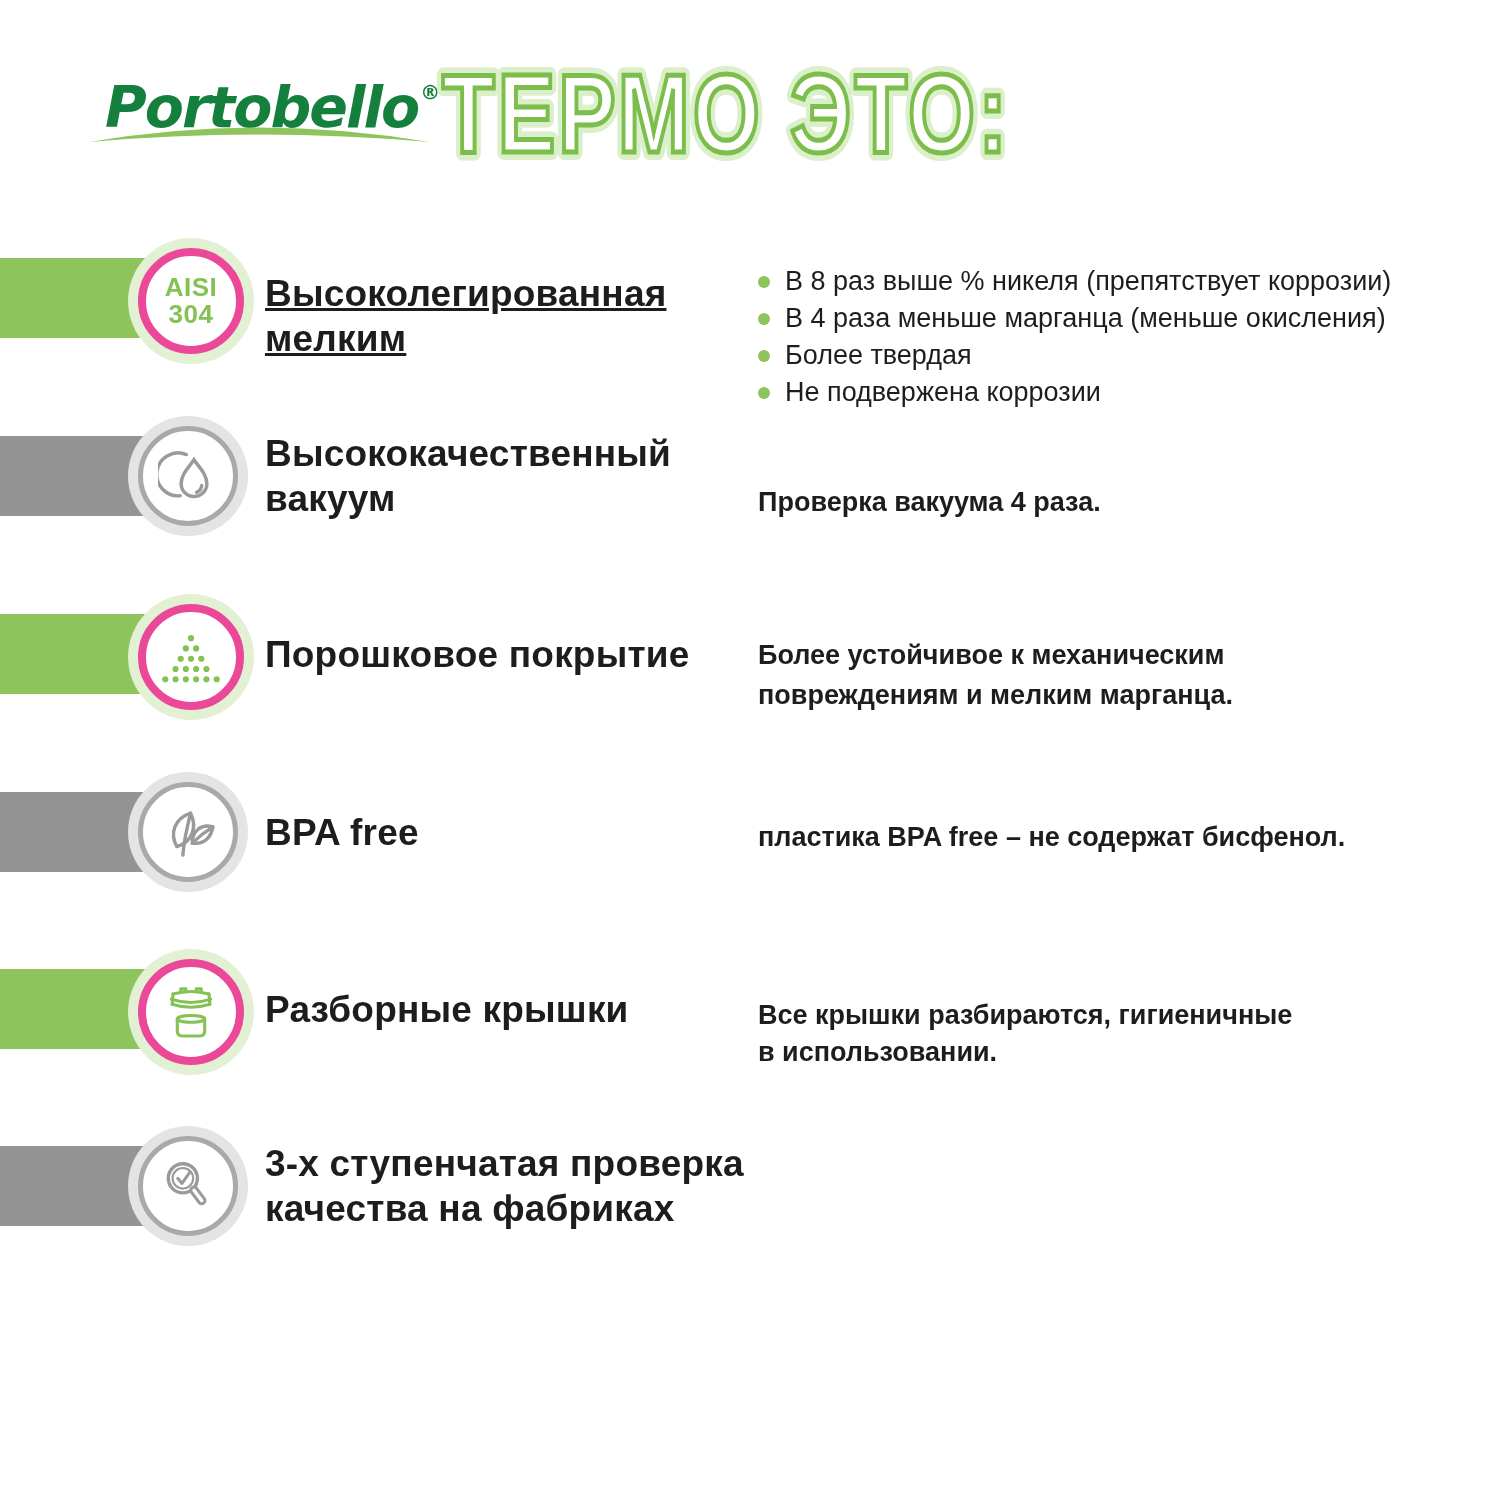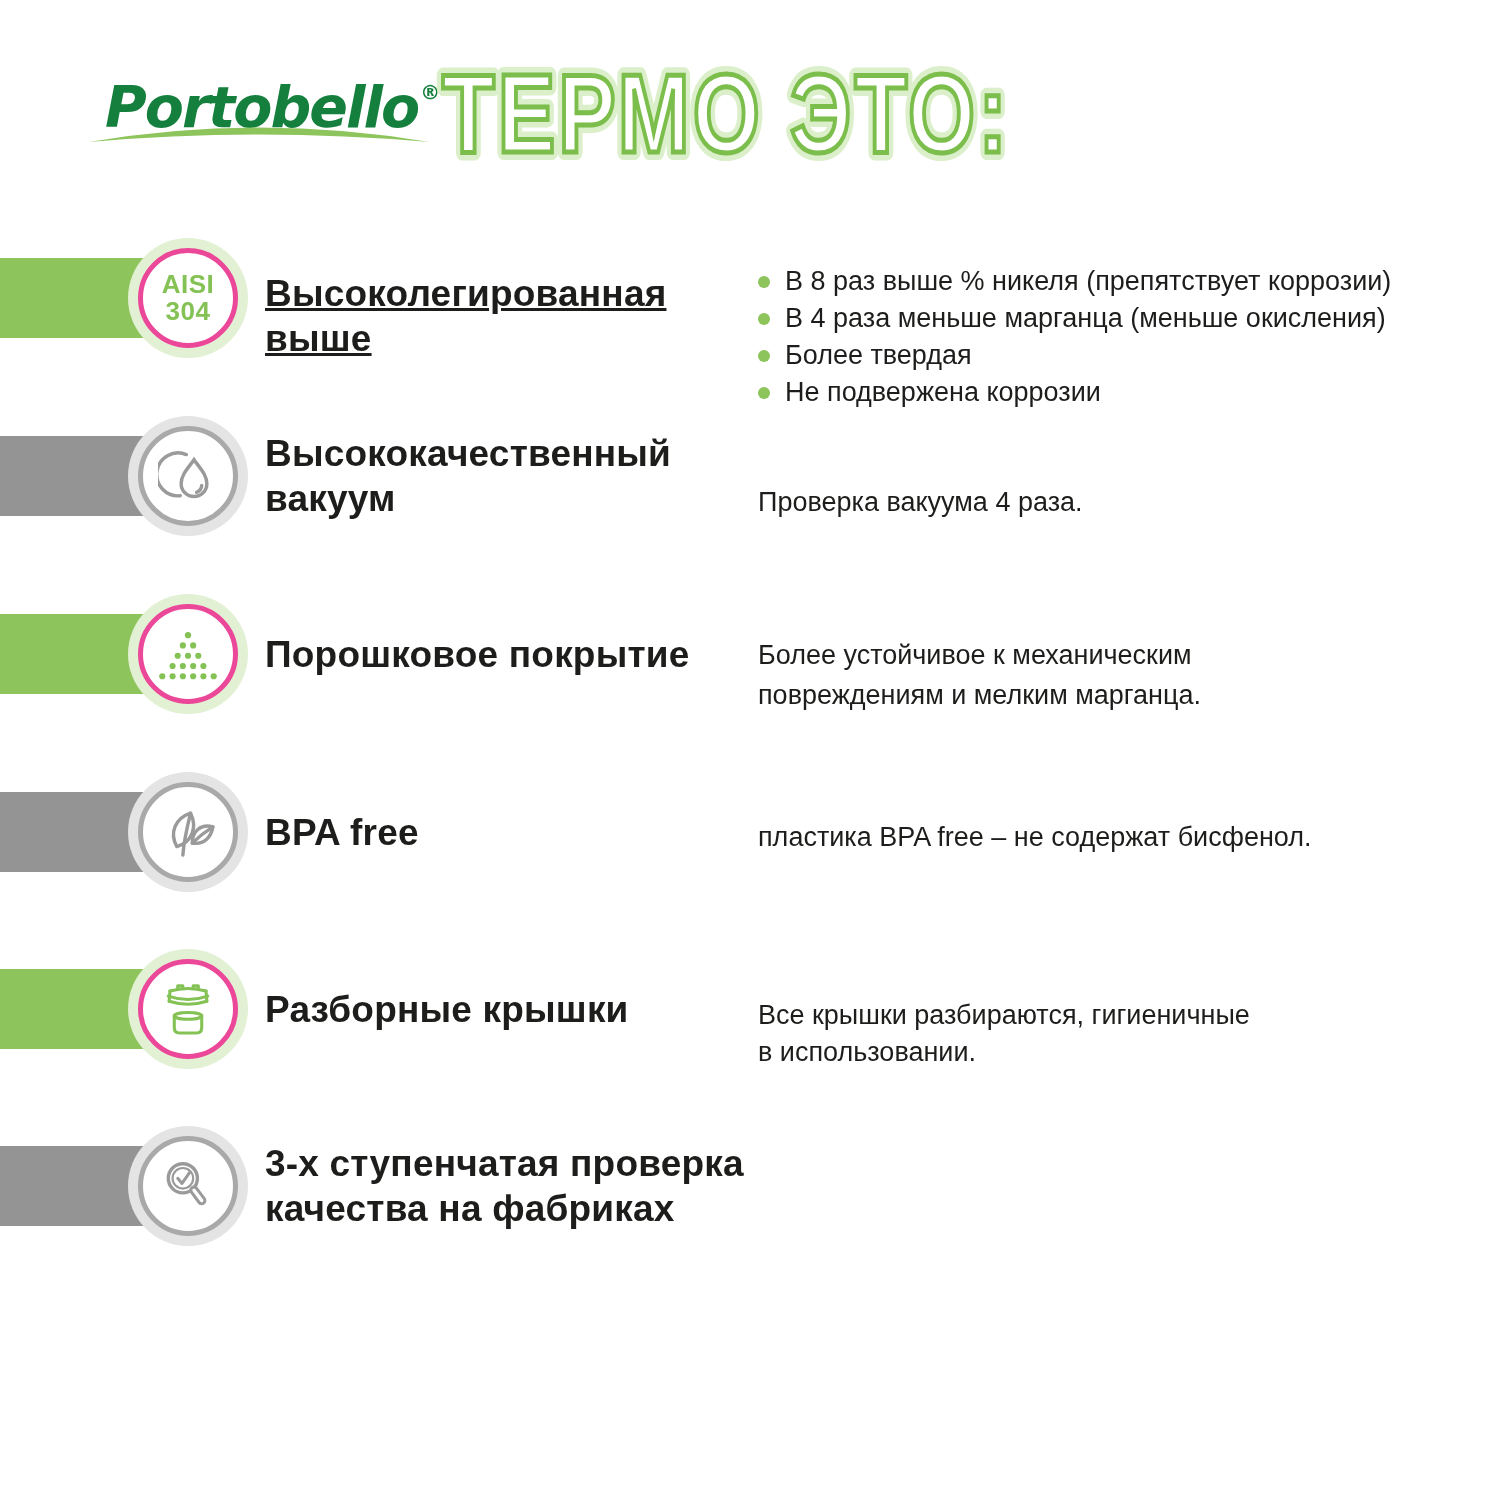--- a/index.html
+++ b/index.html
@@ -22,34 +22,34 @@
   }
   
   .row{position:absolute;left:0;width:1500px;height:0;}
   .bar{position:absolute;left:0;top:-40px;width:192px;height:80px;border-radius:0 14px 14px 0;}
   .bar.green{background:#8dc45b;}
   .bar.gray{background:#949494;}
   .circle{
     position:absolute;left:138px;top:-50px;width:90px;height:90px;background:#fff;
     border-radius:50%;display:flex;align-items:center;justify-content:center;
   }
-  .circle.green{border:5px solid #ec4899;box-shadow:0 0 0 10px #e2f0d3;}
+  .circle.green{border:8px solid #ec4899;box-shadow:0 0 0 10px #e2f0d3;}
   .circle.gray{border:5px solid #a9a9a9;box-shadow:0 0 0 10px #e4e4e4;}
   .circle svg{width:60px;height:60px;display:block;}
   .aisi{
     text-align:center;font-weight:bold;font-size:26px;line-height:27px;
     color:#85c255;letter-spacing:0.5px;
   }
   .feature-title{
     position:absolute;left:265px;top:0;transform:translateY(-50%);
     font-weight:bold;font-size:37px;line-height:45px;letter-spacing:0.2px;white-space:nowrap;
   }
   .feature-title.down{top:18px;text-decoration:underline;}
   .rightcol{position:absolute;left:758px;width:740px;font-size:27px;line-height:37px;}
-  .desc-line{white-space:nowrap;}
+  .desc-line{white-space:nowrap;font-weight:bold;}
   .bullet{display:flex;align-items:flex-start;}
   .dot{
     flex:0 0 auto;width:12px;height:12px;border-radius:50%;background:#8dc45b;
     margin:13px 15px 0 0;
   }
 </style>
 </head>
 <body>
 
 <div class="page">
@@ -69,21 +69,21 @@
   <div class="row" style="top:298px">
     <div class="bar green"></div>
     <div class="circle green">
       <div class="aisi">
         <div>AISI</div>
         <div>304</div>
       </div>
     </div>
     <div class="feature-title down">
       <div>Высоколегированная</div>
-      <div>выше</div>
+      <div>мелким</div>
     </div>
     <div class="rightcol" style="top:-35px">
       <div class="bullet">
           <span class="dot"></span>
           <span>В 8 раз выше % никеля (препятствует коррозии)</span>
         </div>
       <div class="bullet">
           <span class="dot"></span>
           <span>В 4 раза меньше марганца (меньше окисления)</span>
         </div>

